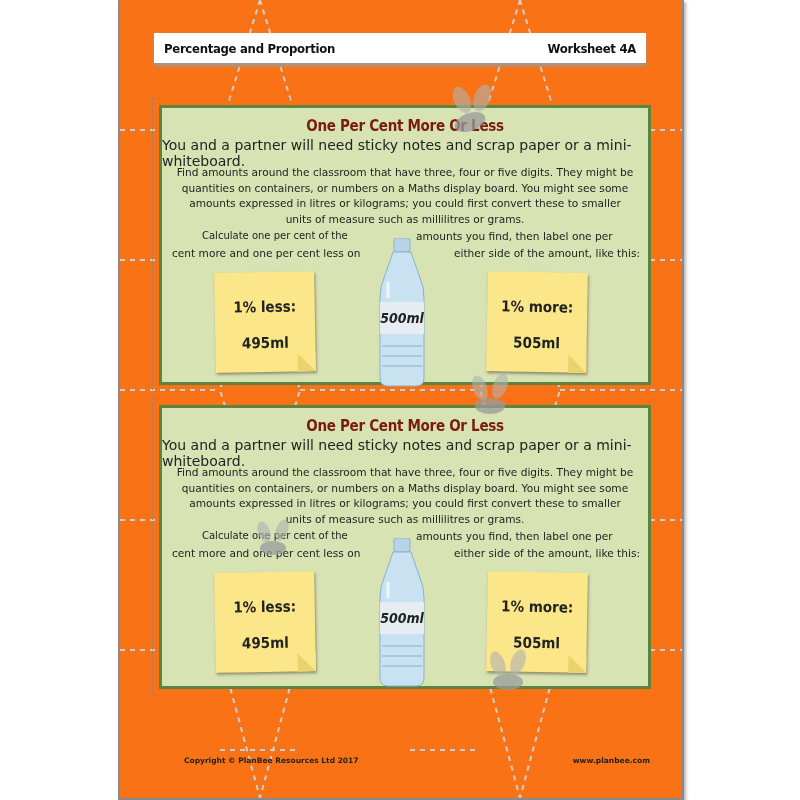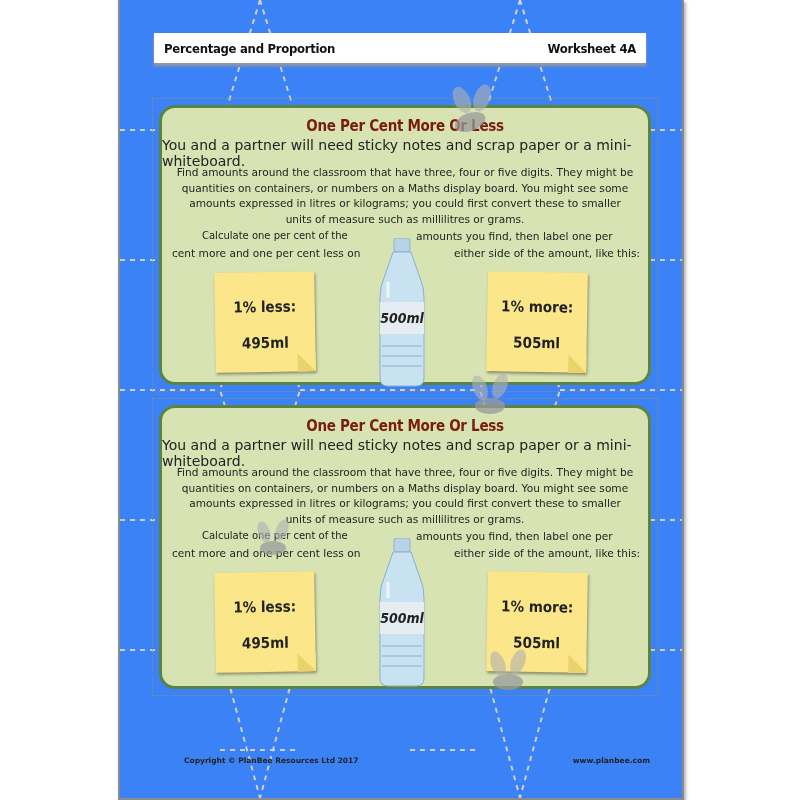--- a/index.html
+++ b/index.html
@@ -1,24 +1,24 @@
 <!DOCTYPE html>
 <html><head>
 <meta charset="utf-8">
 <style>
   html,body{margin:0;padding:0;}
   body{width:800px;height:800px;background:#ffffff;position:relative;overflow:hidden;font-family:"DejaVu Sans",sans-serif;}
-  .page{position:absolute;left:118px;top:0;width:562px;height:798px;background:#3b82f6;border:2px solid #8a8a8a;border-top:none;box-shadow:2px 2px 3px #b5b5b5;overflow:hidden;}
+  .page{position:absolute;left:118px;top:0;width:562px;height:798px;background:#f97316;border:2px solid #8a8a8a;border-top:none;box-shadow:2px 2px 3px #b5b5b5;overflow:hidden;}
   .bg-lines{position:absolute;inset:0;}
   .header{position:absolute;left:34px;top:33px;width:492px;height:30px;background:#fff;box-shadow:0 3px 3px #9a9a9a;display:flex;align-items:center;justify-content:space-between;padding:0 10px;box-sizing:border-box;}
   .hdr-text{font-family:"DejaVu Sans Condensed","DejaVu Sans",sans-serif;font-weight:bold;font-size:13px;color:#111;letter-spacing:-0.3px;}
   .card-wrap{position:absolute;left:32px;width:504px;border:1px dotted #888;}
   .card-wrap.c1{top:98px;height:292px;}
   .card-wrap.c2{top:398px;height:296px;}
-  .card{position:absolute;left:6px;top:6px;right:6px;bottom:6px;background:#d8e3b4;border:3px solid #5a8440;border-radius:16px;}
+  .card{position:absolute;left:6px;top:6px;right:6px;bottom:6px;background:#d8e3b4;border:3px solid #5a8440;border-radius:0;}
   .card-title{position:absolute;left:0;right:0;top:9px;text-align:center;font-family:"DejaVu Sans Condensed","DejaVu Sans",sans-serif;font-weight:bold;font-size:15px;color:#7a1b10;letter-spacing:-0.3px;}
   .p1{position:absolute;left:0;right:0;top:29px;font-size:14px;color:#222;}
   .p2{position:absolute;left:14px;right:14px;top:57px;text-align:center;font-size:10.6px;line-height:15.5px;color:#222;}
   .p3a{position:absolute;left:40px;top:122px;font-size:10px;color:#222;}
   .p3b{position:absolute;left:254px;top:122px;font-size:10.6px;color:#222;}
   .p4a{position:absolute;left:10px;top:139px;font-size:10.6px;color:#222;}
   .p4b{position:absolute;left:262px;top:139px;font-size:10.6px;color:#222;margin-left:30px;}
   .note{position:absolute;width:100px;height:100px;background:#fbe68a;box-shadow:1px 2px 3px #8d8d6a;}
   .note.l{left:53px;top:164px;transform:rotate(-1deg);}
   .note.r{left:325px;top:164px;transform:rotate(1deg);}

